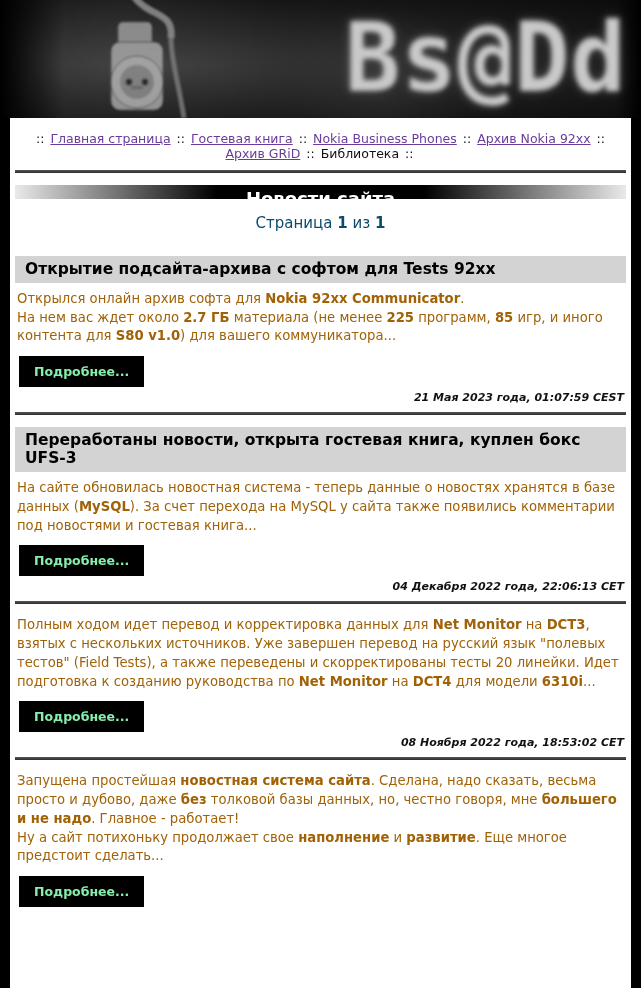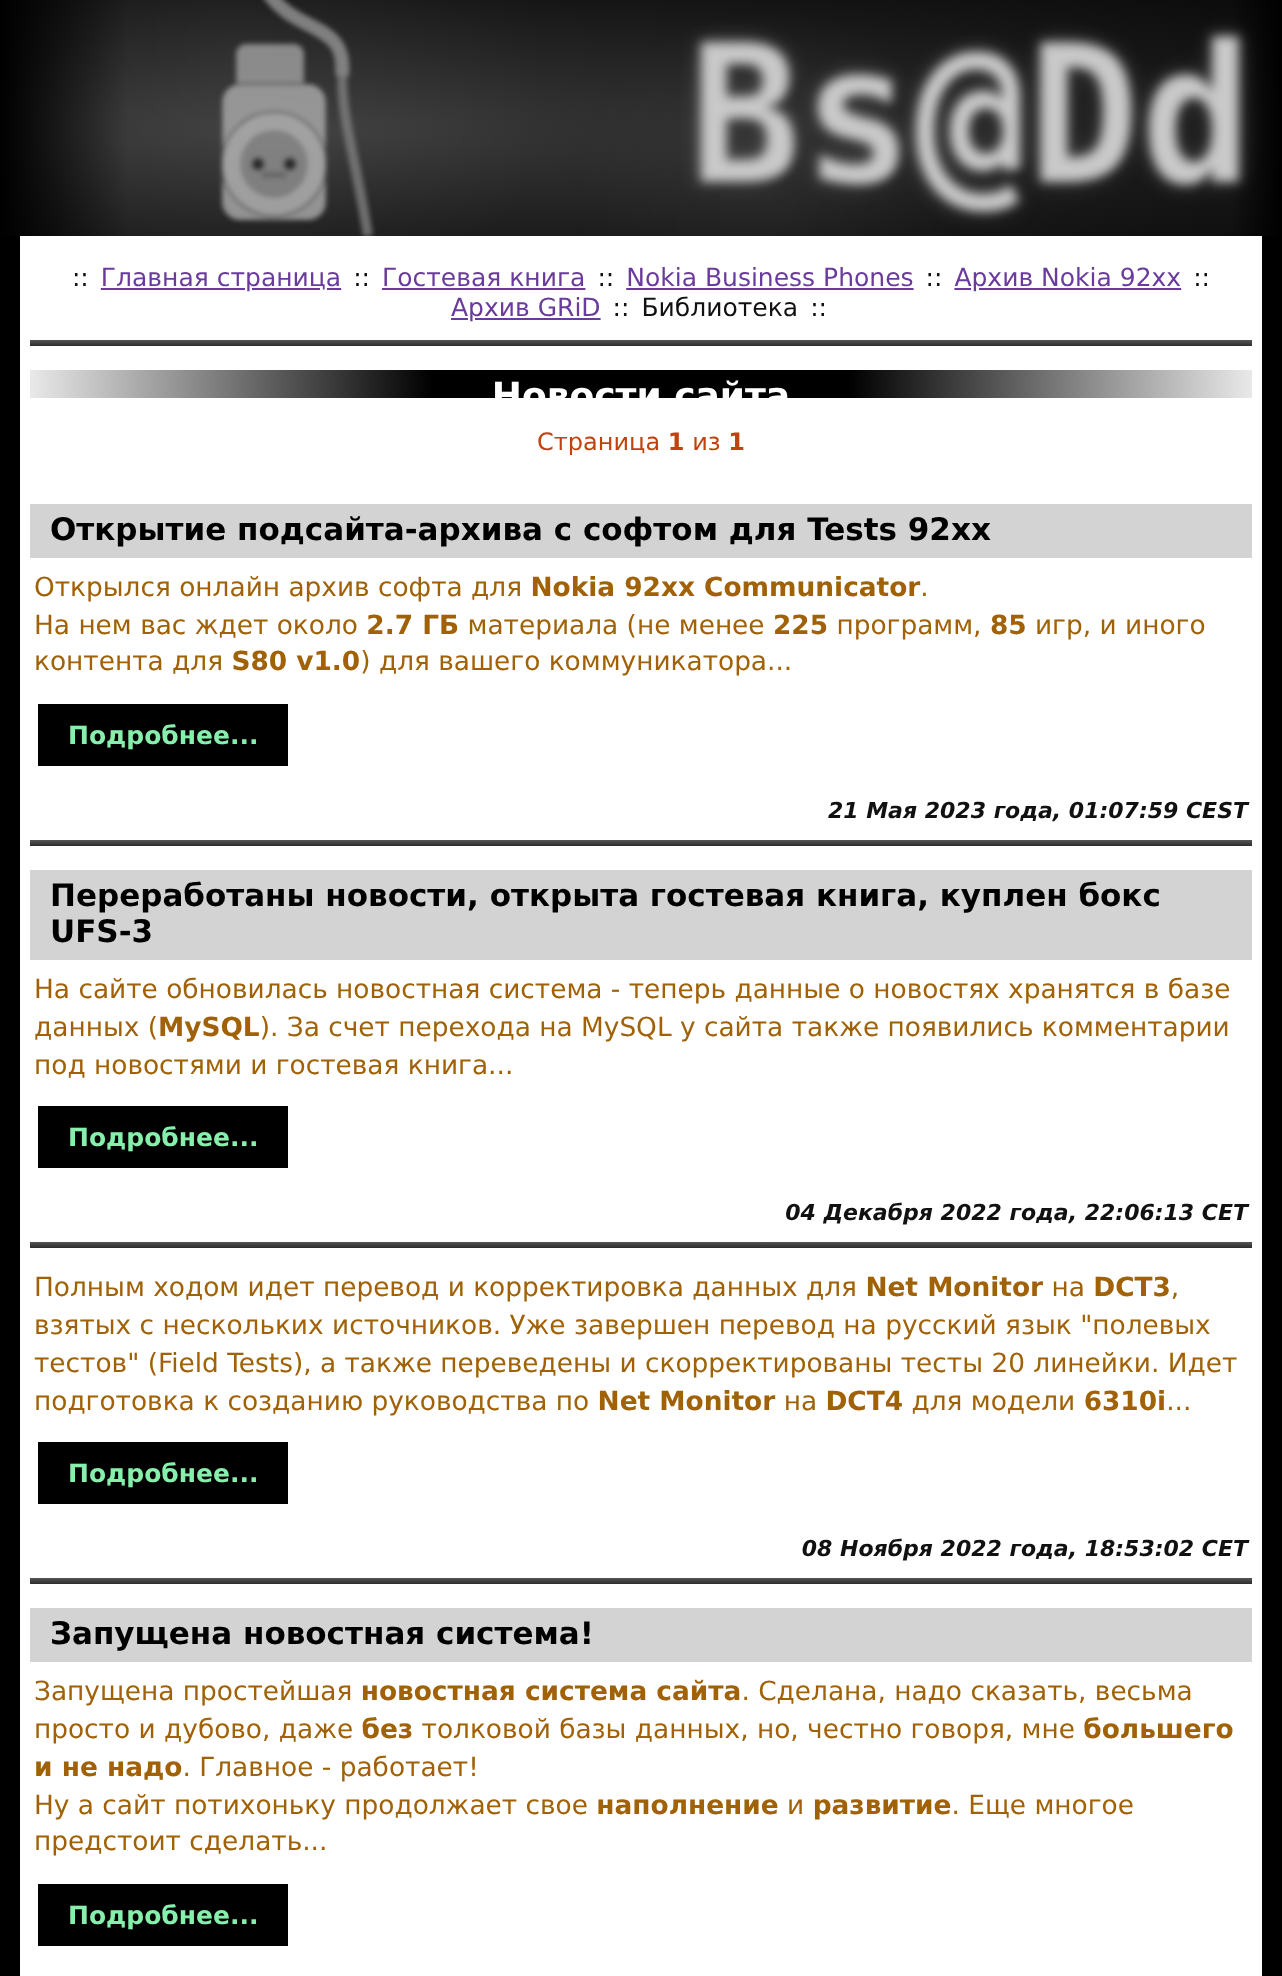--- a/index.html
+++ b/index.html
@@ -62,21 +62,21 @@
   .page-title-bar {
     margin-top: 12px;
     height: 14px; line-height: 27px;
     text-align: center;
     color: #fff; font-weight: bold; font-size: 18px;
     background: linear-gradient(90deg, #e9e9e9 0%, #000 33%, #000 67%, #e9e9e9 100%);
   }
 
   .pagination {
     text-align: center;
-    font-size: 12px; color: #c2410c;
+    font-size: 15px; color: #0c4a6e;
     margin: 15px 0 0;
   }
   .pagination b { font-weight: bold; }
   .pagination.top { margin-bottom: 24px; }
 
   .news-item { margin: 0; }
   .news-title {
     background: #d3d3d3;
     font-weight: bold; font-size: 15.5px; color: #000;
     padding: 4px 10px 5px;
@@ -88,21 +88,21 @@
   }
   .more-btn {
     display: inline-block;
     margin: 10px 4px 0;
     background: #000; color: #86efac;
     border: none; cursor: pointer;
     font-family: inherit; font-weight: bold; font-size: 12.5px;
     padding: 8px 15px;
   }
   .news-date {
-    margin: 16px 2px 0;
+    margin: 4px 2px 0;
     text-align: right;
     font-size: 11px; font-weight: bold; font-style: italic; color: #111;
   }
   hr.item-rule {
     border: none; height: 3px;
     background: linear-gradient(180deg, #555, #2d2d2d);
     margin: 8px 0 12px;
   }
 </style>
 </head>
@@ -177,20 +177,19 @@
   <hr class="item-rule">
 
   <div class="news-item">
     <div class="news-body"><span>Полным ходом идет перевод и корректировка данных для </span><b>Net Monitor</b><span> на </span><b>DCT3</b><span>, взятых с нескольких источников. Уже завершен перевод на русский язык "полевых тестов" (Field Tests), а также переведены и скорректированы тесты 20 линейки. Идет подготовка к созданию руководства по </span><b>Net Monitor</b><span> на </span><b>DCT4</b><span> для модели </span><b>6310i</b><span>...</span></div>
     <button class="more-btn">Подробнее...</button>
     <div class="news-date">08 Ноября 2022 года, 18:53:02 CET</div>
   </div>
   <hr class="item-rule">
 
   <div class="news-item">
-    <div class="news-title">Запущена новостная система!</div>
     <div class="news-body"><span>Запущена простейшая </span><b>новостная система сайта</b><span>. Сделана, надо сказать, весьма просто и дубово, даже </span><b>без</b><span> толковой базы данных, но, честно говоря, мне </span><b>большего и не надо</b><span>. Главное - работает!
 Ну а сайт потихоньку продолжает свое </span><b>наполнение</b><span> и </span><b>развитие</b><span>. Еще многое предстоит сделать...</span></div>
     <button class="more-btn">Подробнее...</button>
     
   </div>
 
 </div>
 
 </body></html>

